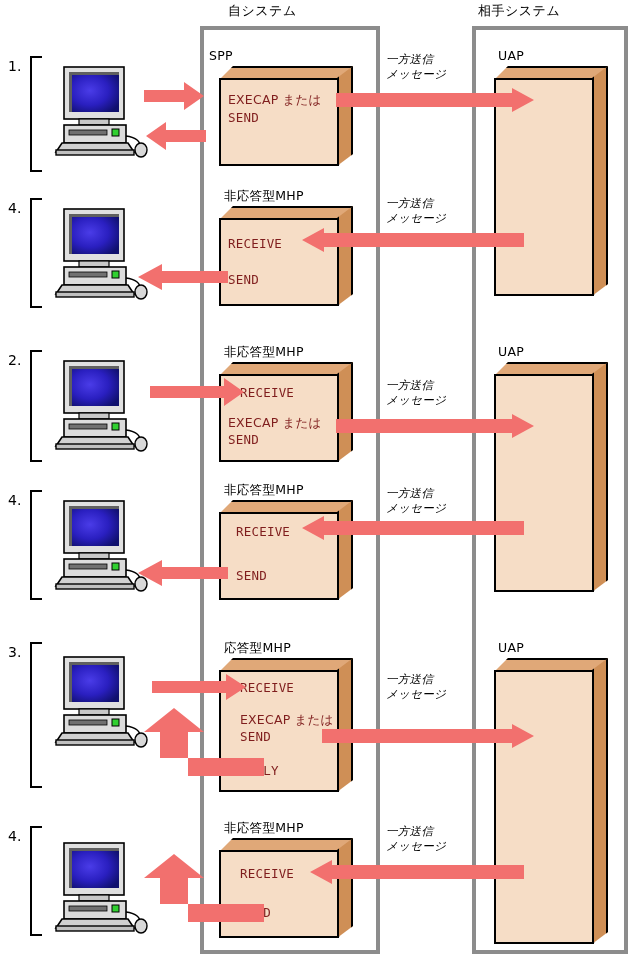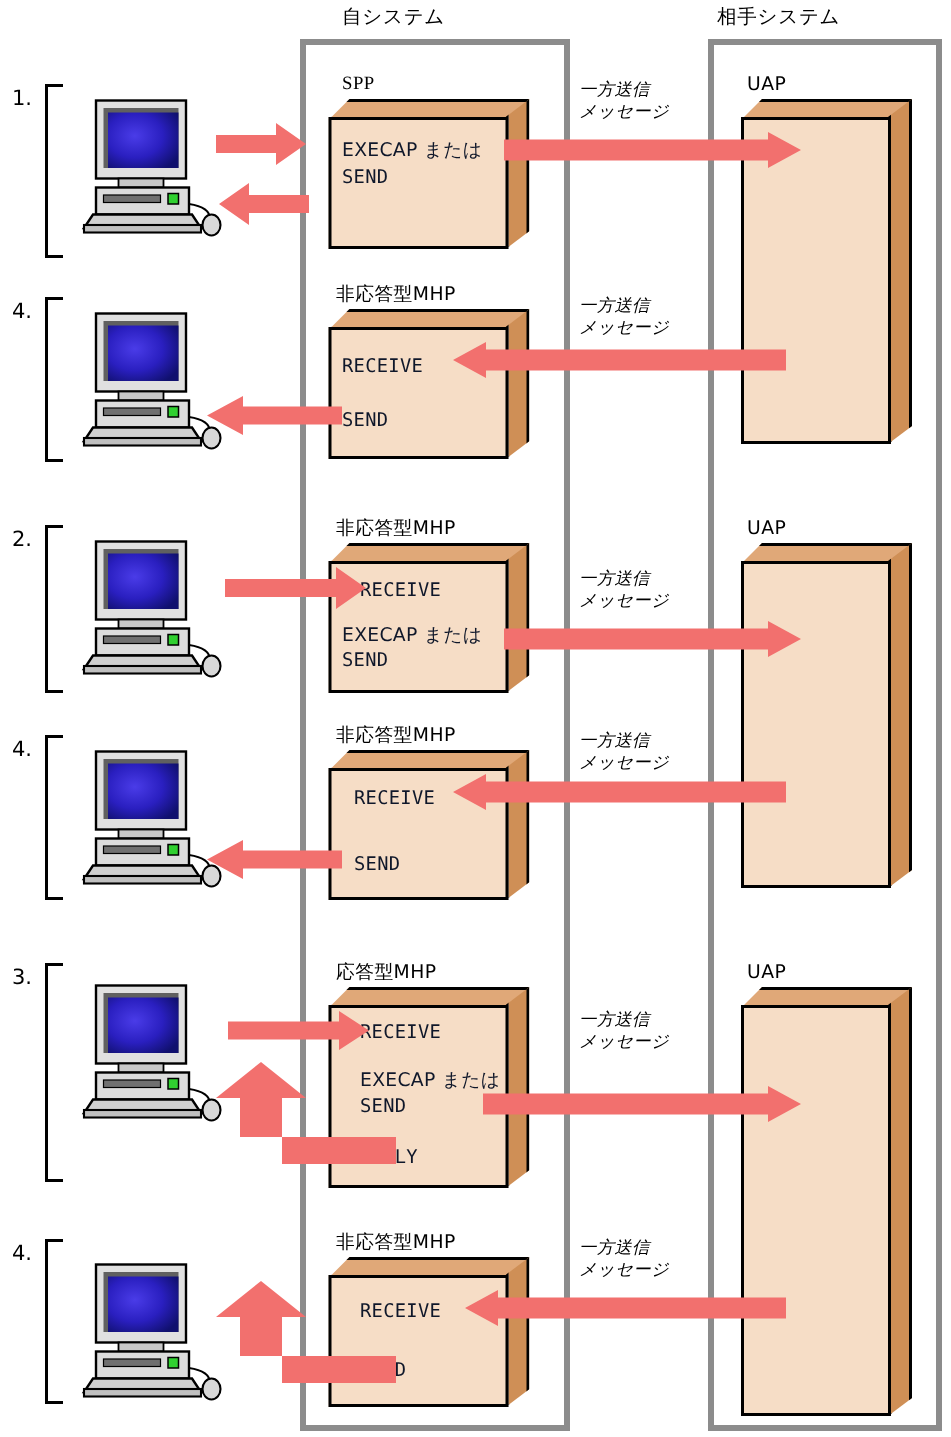--- a/index.html
+++ b/index.html
@@ -103,21 +103,21 @@
     font-size: 12.5px;
     color: #000;
     white-space: nowrap;
     letter-spacing: 0.3px;
   }
   .op {
     position: absolute;
     z-index: 3;
     font-family: "DejaVu Sans Mono", "Liberation Mono", monospace;
     font-size: 12.5px;
-    color: #0f172a;
+    color: #7f1d1d;
     white-space: nowrap;
     line-height: 15px;
     letter-spacing: 0.2px;
   }
   .op.jp {
     font-family: "DejaVu Sans", "Liberation Sans", sans-serif;
   }
 
   
   .msg-label {
@@ -184,21 +184,21 @@
     <svg width="62" height="28">
         <path d="M62 8 L22 8 L22 0 L2 14 L22 28 L22 20 L62 20 Z" fill="#f2706e"></path>
       </svg>
   </div>
 
   <div class="box3d" style="left:219px; top:66px; width:134px; height:100px;">
     <div class="top"></div>
     <div class="side"></div>
     <div class="face"></div>
   </div>
-  <div class="box-label" style="left:228px; top:48px;font-family:Liberation Serif, serif;">SPP</div>
+  <div class="box-label" style="left:209px; top:48px;">SPP</div>
   <div class="op jp" style="left:228px; top:92px;">EXECAP または</div>
   <div class="op" style="left:228px; top:110px;">SEND</div>
 
   <div class="msg-label" style="left:386px; top:52px;">
     <div>一方送信</div>
     <div>メッセージ</div>
   </div>
 
   <div class="arrow" style="left:336px; top:88px;">
     <svg width="200" height="24">

